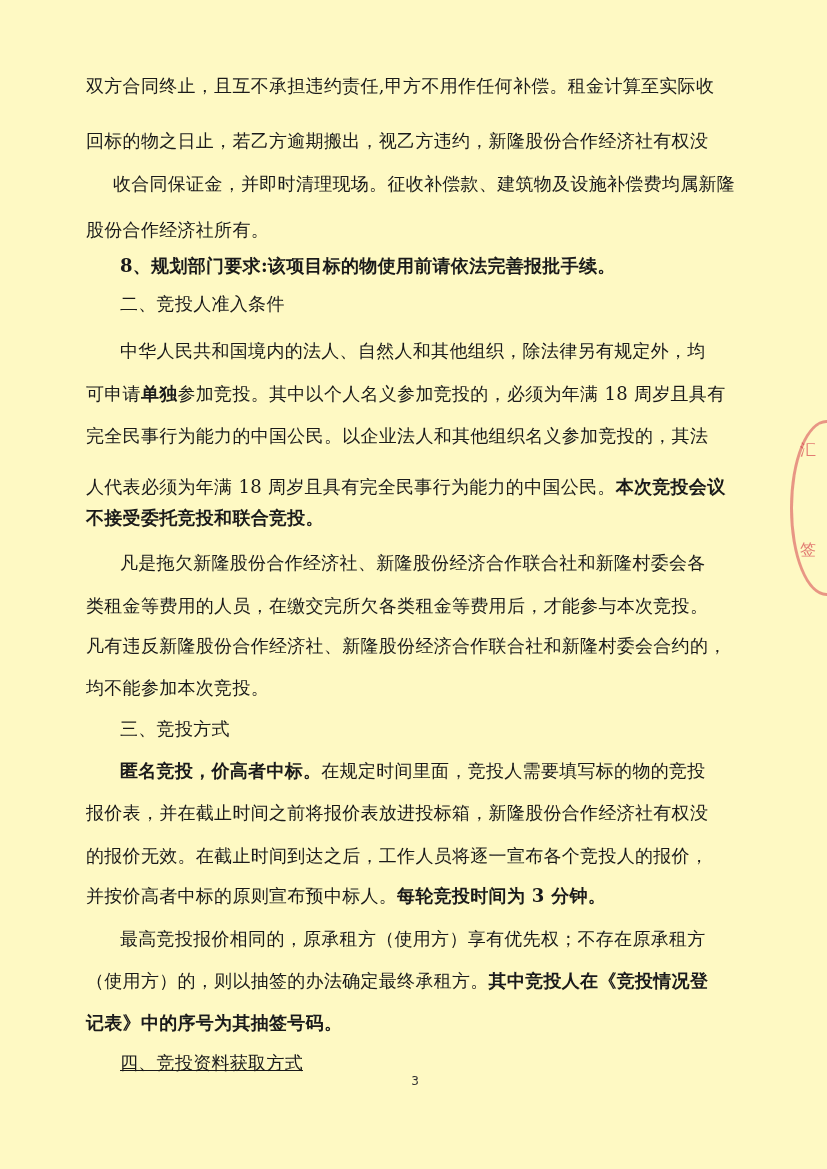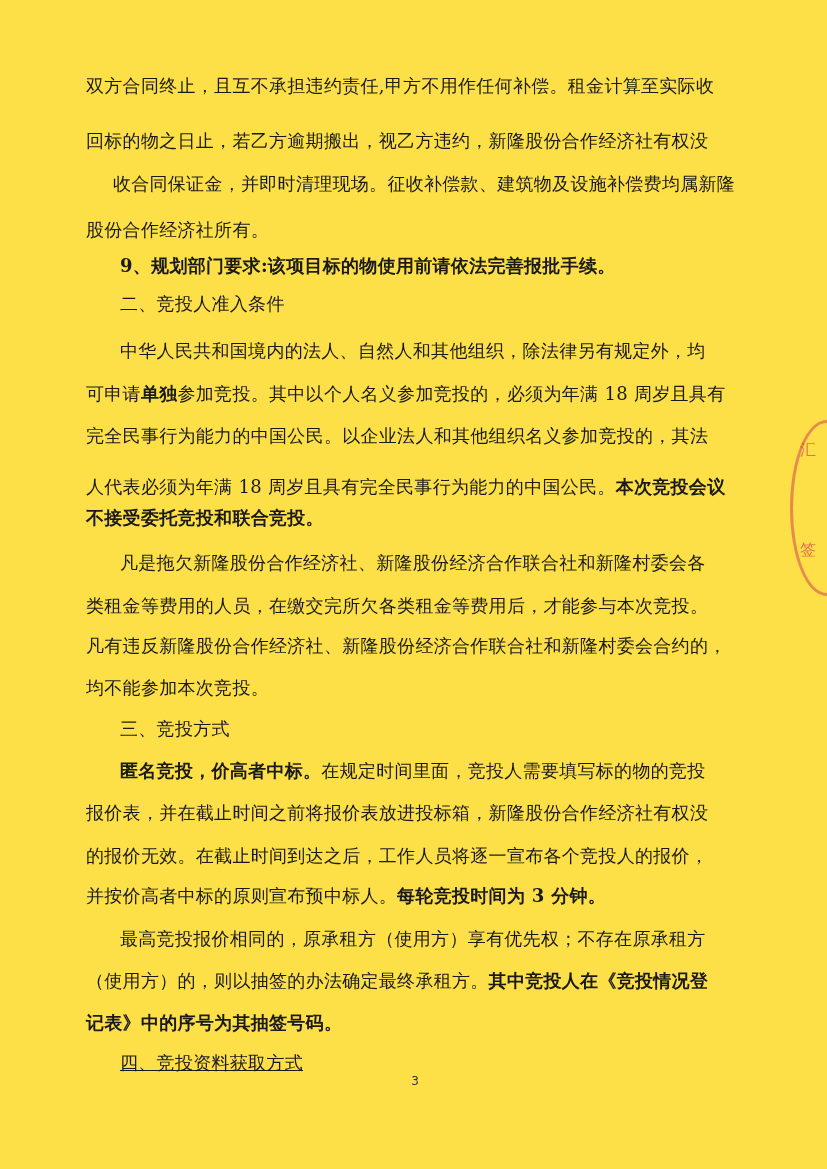--- a/index.html
+++ b/index.html
@@ -1,19 +1,19 @@
 <!DOCTYPE html>
 <html><head>
   <meta charset="utf-8">
   <style>
     html, body { margin: 0; padding: 0; background: #ffffff; }
     body { width: 827px; height: 1169px; position: relative; overflow: hidden; }
     .page {
       position: absolute; left: 0; top: 0; width: 827px; height: 1169px;
-      background: #fde047;
+      background: #fef9c3;
       font-family: "DejaVu Serif", "Liberation Serif", serif;
       color: #1a1a1a;
     }
     .line {
       position: absolute; left: 86px; width: 676px;
       font-size: 18px; line-height: 22px; white-space: nowrap;
       letter-spacing: 0.3px;
     }
     .indent { left: 120px; width: 642px; }
     b, .bold { font-weight: bold; }
@@ -34,21 +34,21 @@
   </style>
 </head>
 <body>
 
 <div class="page">
   <div id="lines">
       <div class="line" style="top: 75px;"><span>双方合同终止，且互不承担违约责任,甲方不用作任何补偿。租金计算至实际收</span></div>
       <div class="line" style="top: 130px;"><span>回标的物之日止，若乙方逾期搬出，视乙方违约，新隆股份合作经济社有权没</span></div>
       <div class="line" style="top: 173px; text-align: center;"><span>收合同保证金，并即时清理现场。征收补偿款、建筑物及设施补偿费均属新隆</span></div>
       <div class="line" style="top: 219px;"><span>股份合作经济社所有。</span></div>
-      <div class="line indent" style="top: 255px;"><span class="bold">9、规划部门要求:该项目标的物使用前请依法完善报批手续。</span></div>
+      <div class="line indent" style="top: 255px;"><span class="bold">8、规划部门要求:该项目标的物使用前请依法完善报批手续。</span></div>
       <div class="line indent" style="top: 293px;"><span>二、竞投人准入条件</span></div>
       <div class="line indent" style="top: 340px;"><span>中华人民共和国境内的法人、自然人和其他组织，除法律另有规定外，均</span></div>
       <div class="line" style="top: 383px;"><span>可申请</span><span class="bold">单独</span><span>参加竞投。其中以个人名义参加竞投的，必须为年满 18 周岁且具有</span></div>
       <div class="line" style="top: 425px;"><span>完全民事行为能力的中国公民。以企业法人和其他组织名义参加竞投的，其法</span></div>
       <div class="line" style="top: 476px;"><span>人代表必须为年满 18 周岁且具有完全民事行为能力的中国公民。</span><span class="bold">本次竞投会议</span></div>
       <div class="line" style="top: 507px;"><span class="bold">不接受委托竞投和联合竞投。</span></div>
       <div class="line indent" style="top: 552px;"><span>凡是拖欠新隆股份合作经济社、新隆股份经济合作联合社和新隆村委会各</span></div>
       <div class="line" style="top: 595px;"><span>类租金等费用的人员，在缴交完所欠各类租金等费用后，才能参与本次竞投。</span></div>
       <div class="line" style="top: 635px;"><span>凡有违反新隆股份合作经济社、新隆股份经济合作联合社和新隆村委会合约的，</span></div>
       <div class="line" style="top: 677px;"><span>均不能参加本次竞投。</span></div>

